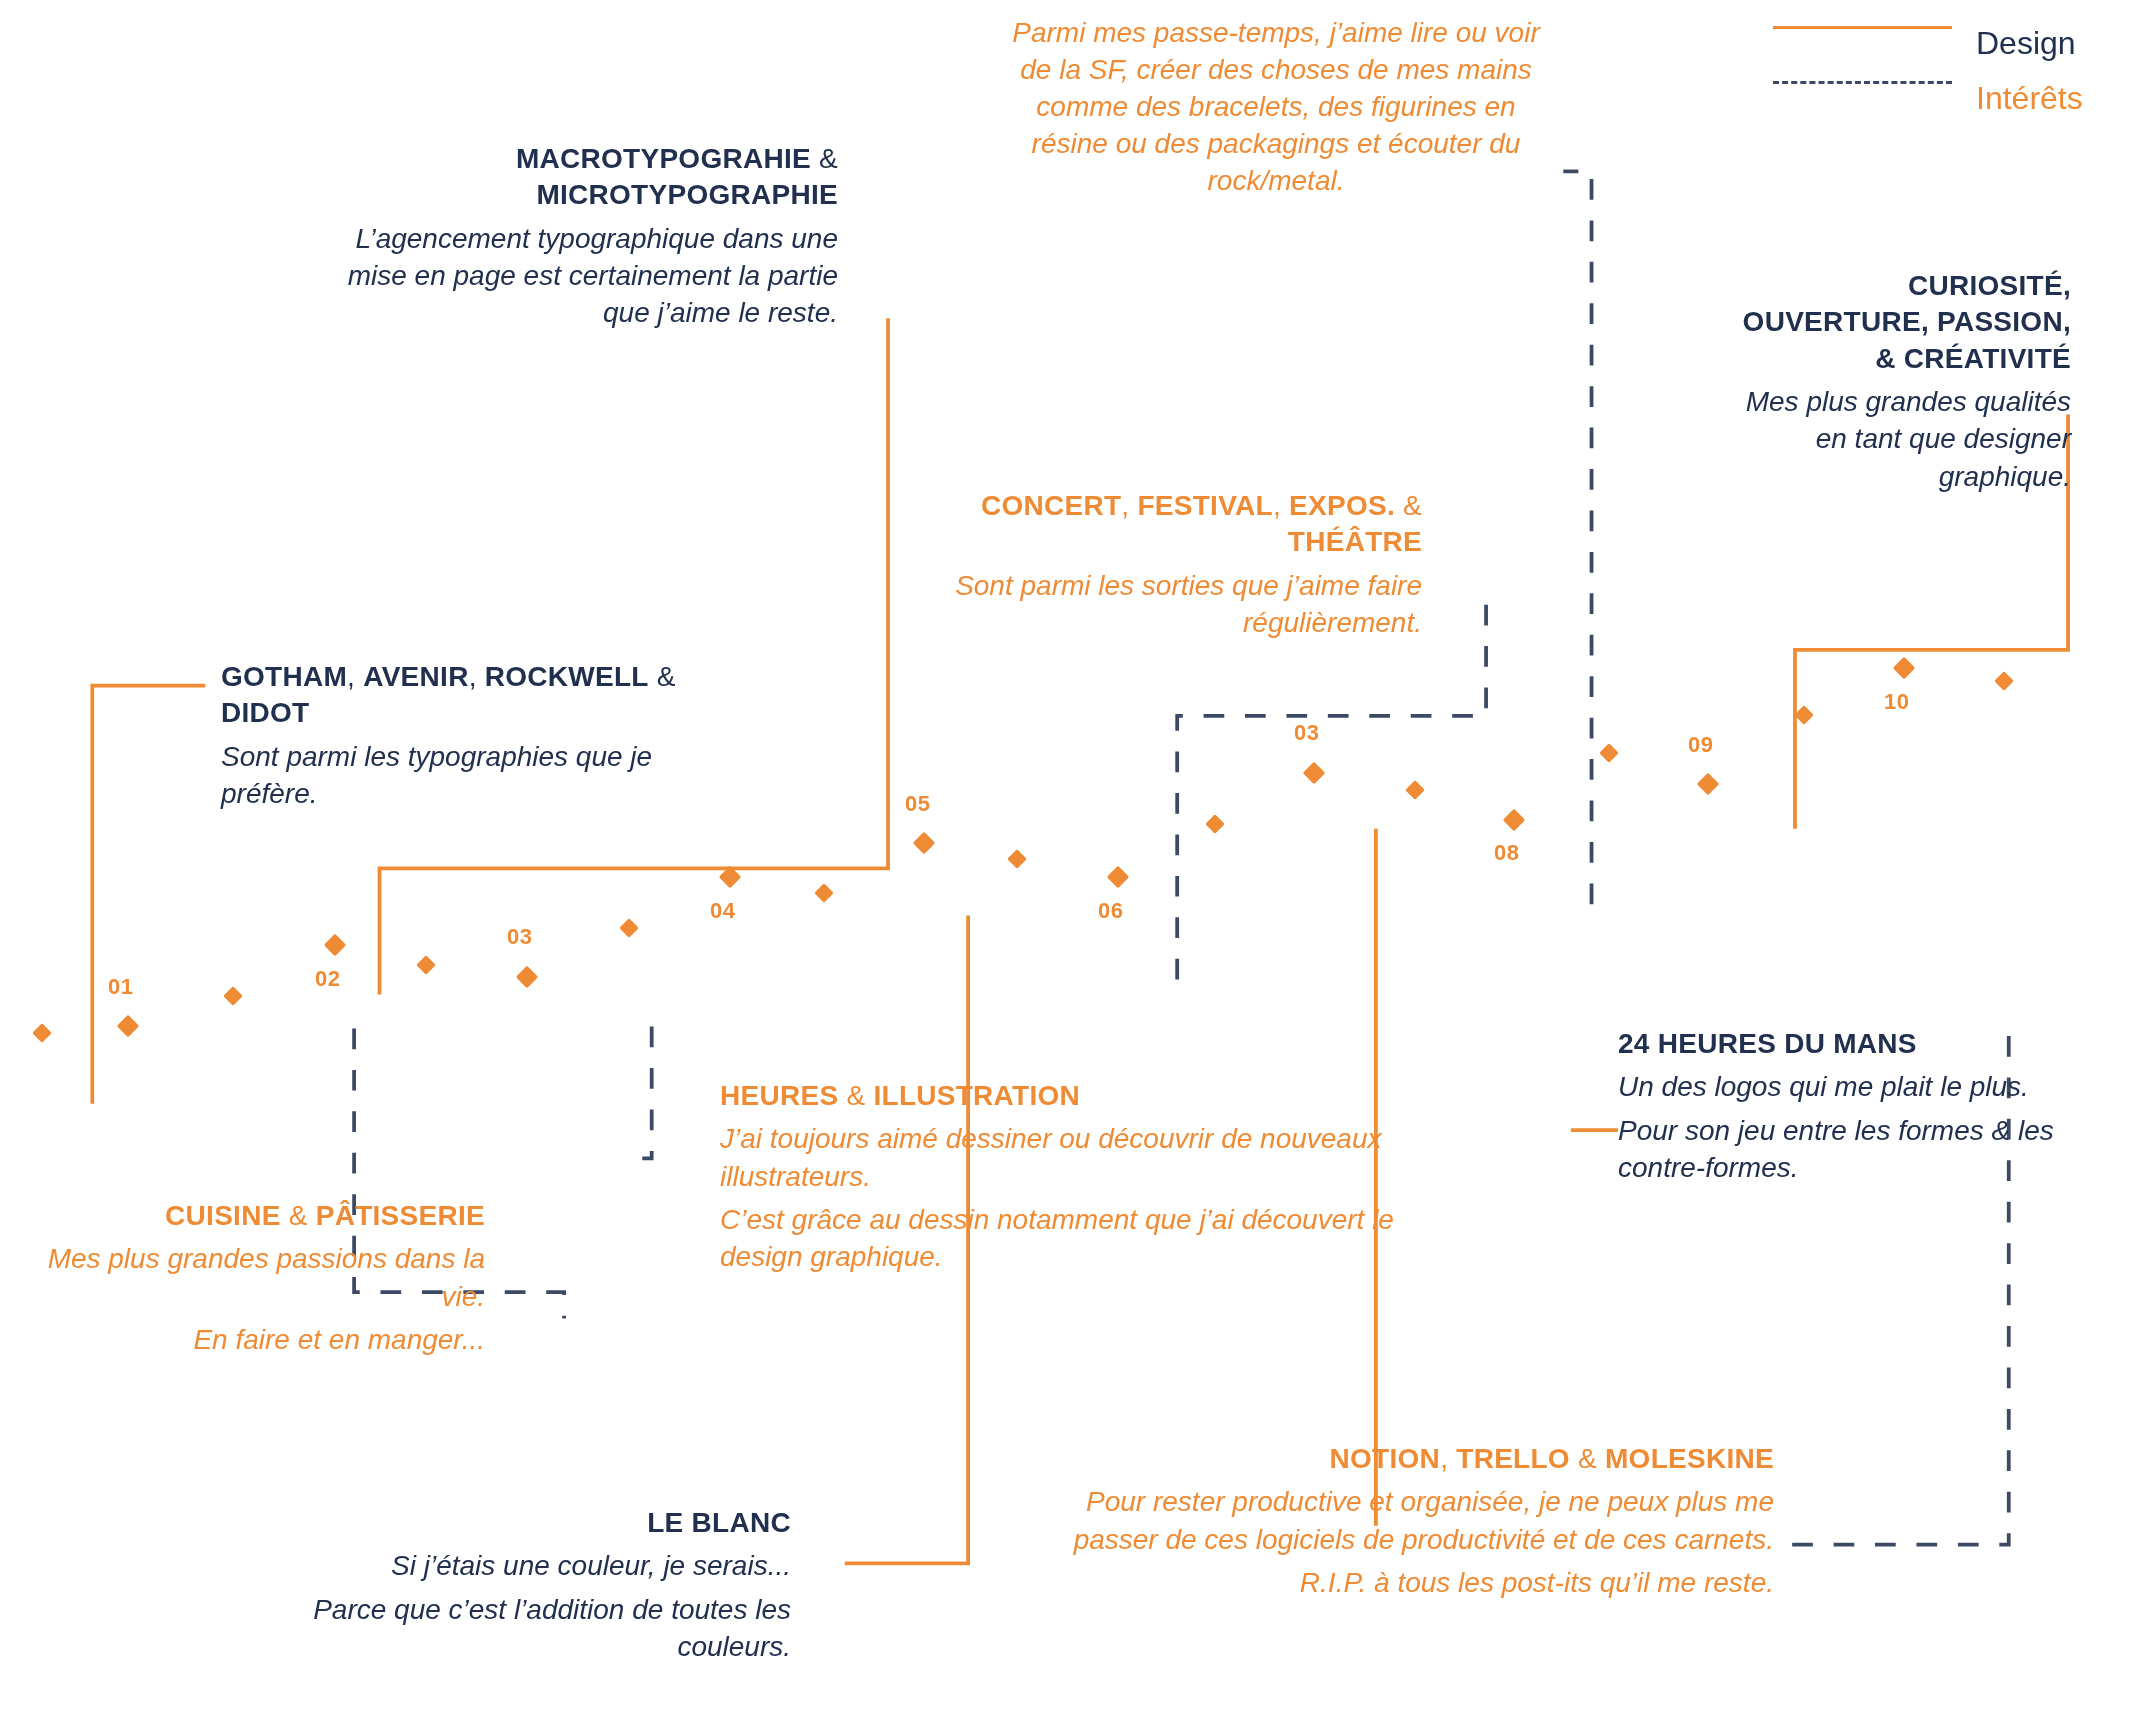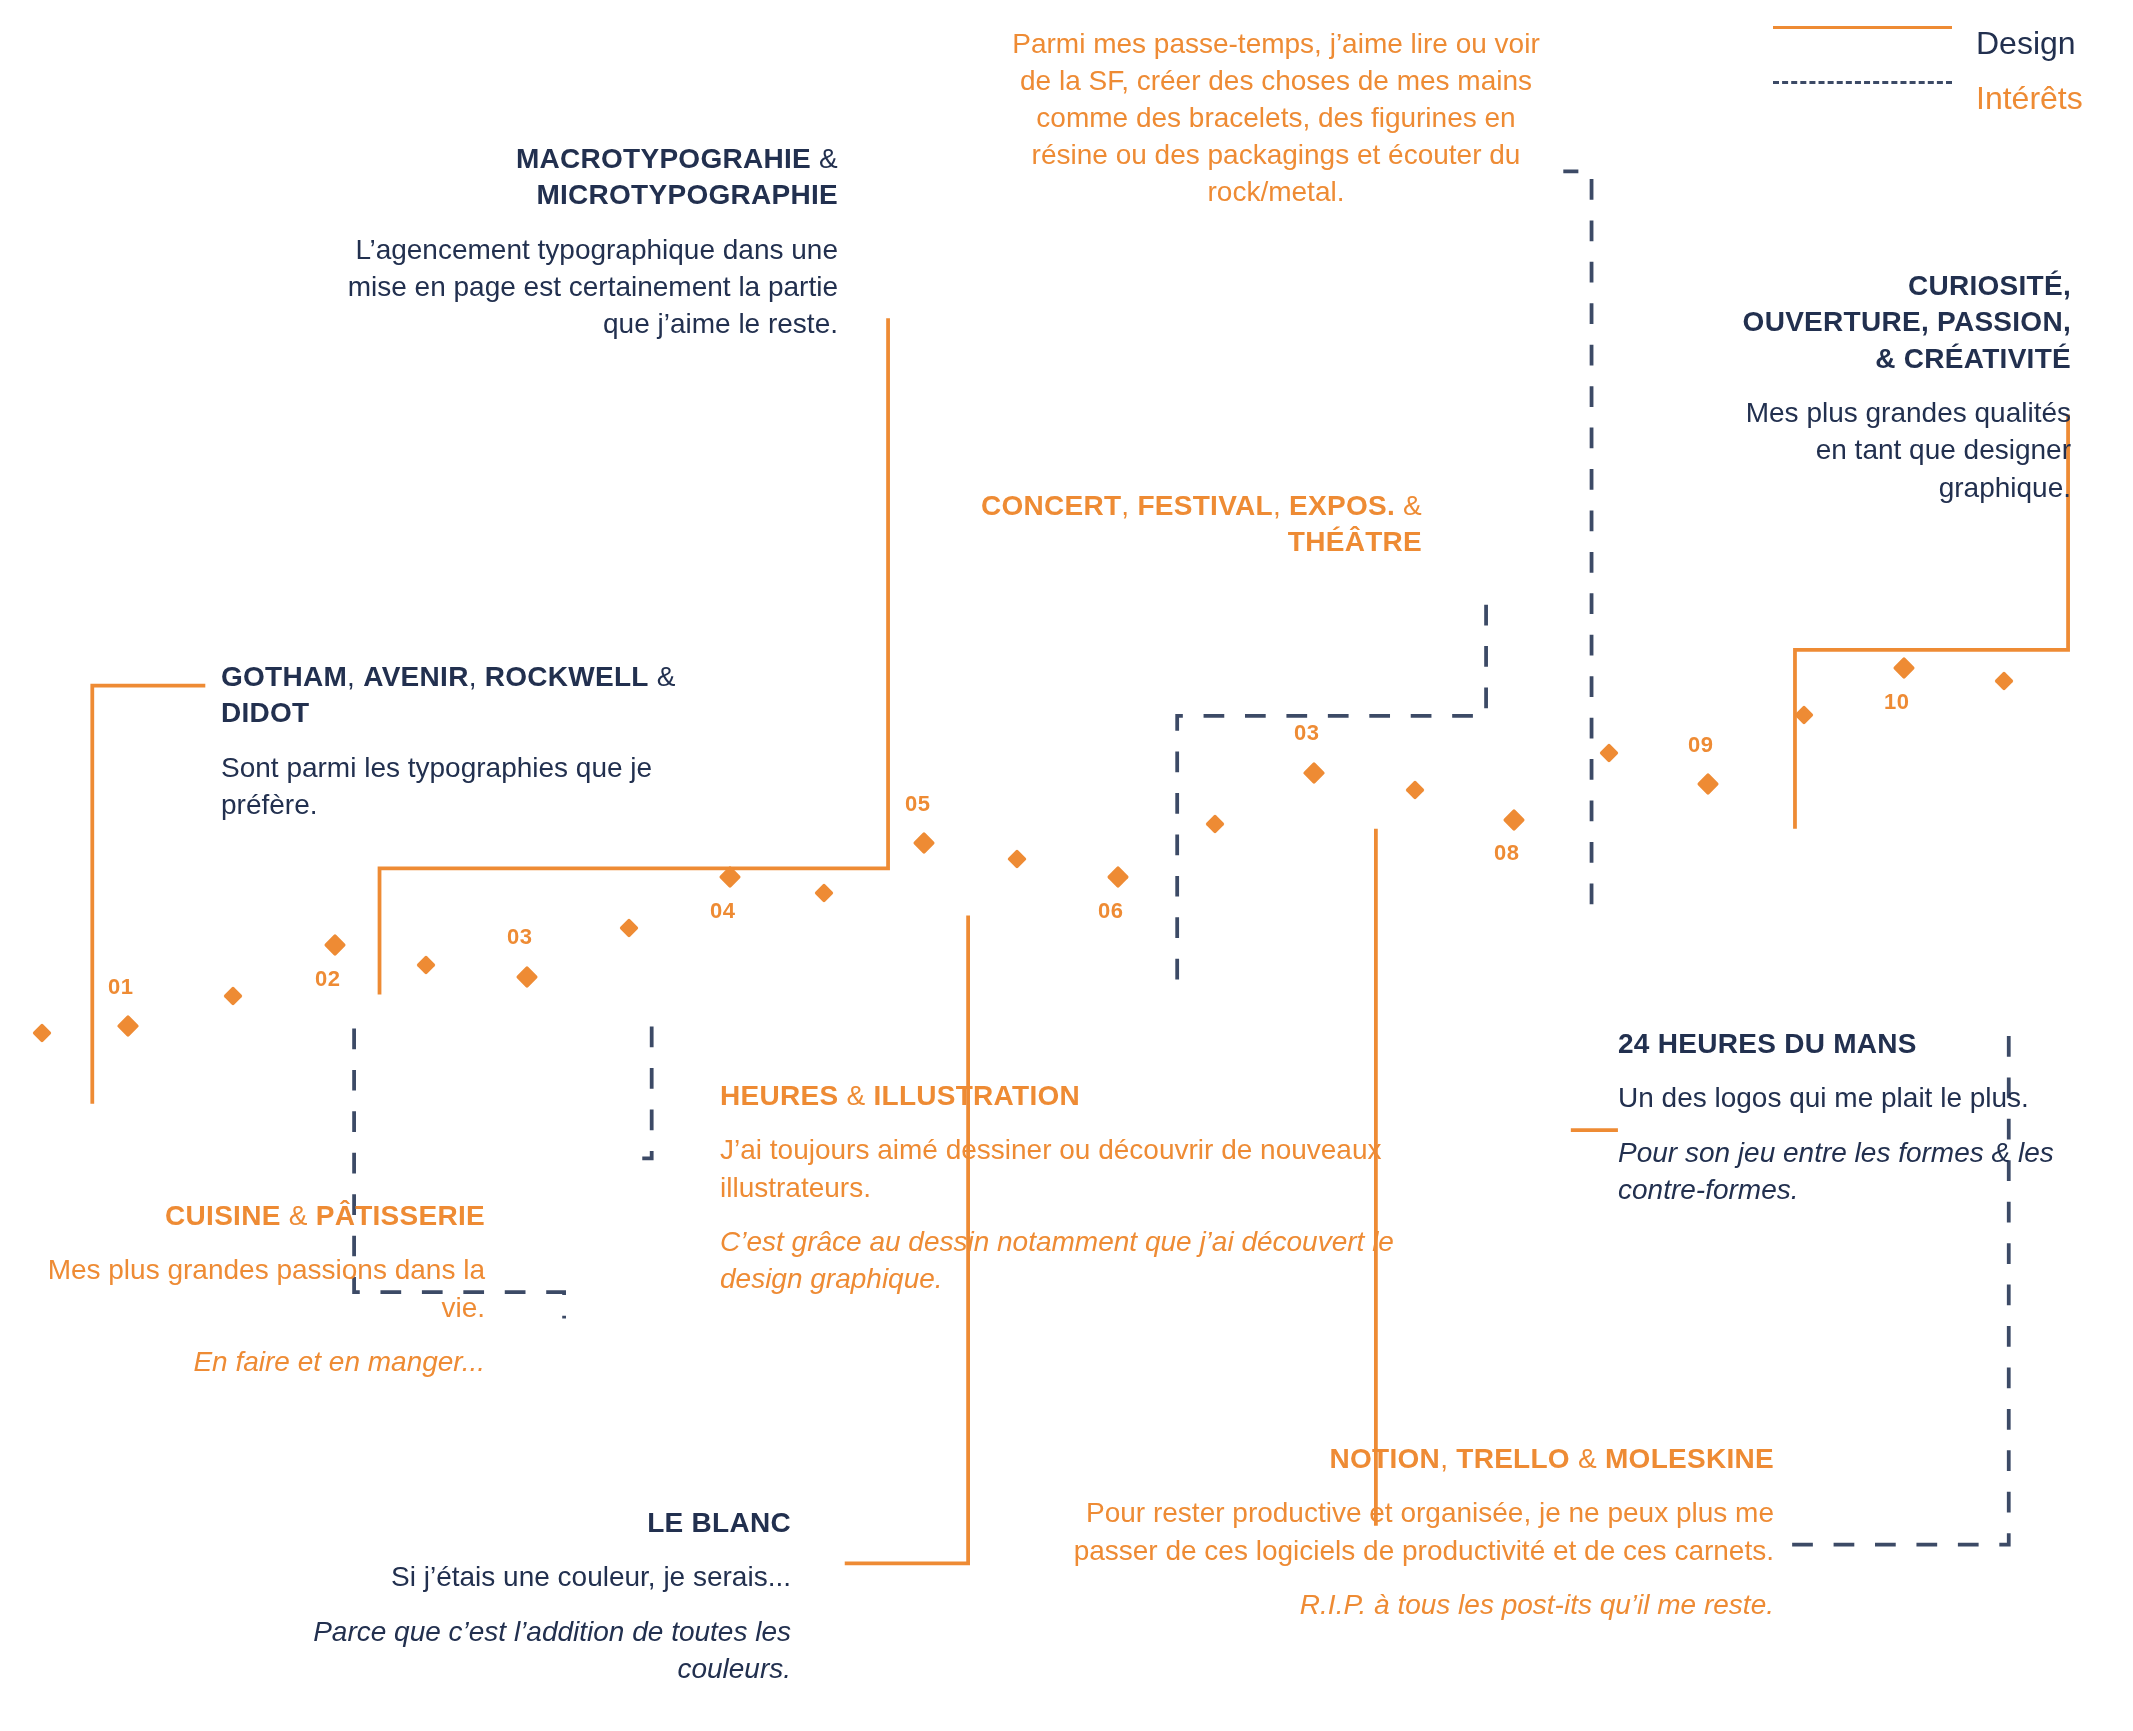--- a/index.html
+++ b/index.html
@@ -25,21 +25,21 @@
     font-weight: 400;
     font-size: 28px;
     line-height: 1.33;
   }
   .ital { font-style: italic; }
   .navy { color: #22304F; }
   .org  { color: #EE8B34; }
   .ta-r { text-align: right; }
   .ta-l { text-align: left; }
   .ta-c { text-align: center; }
-  .gap  { margin-top: 17px; }
+  .gap  { margin-top: 6px; font-style: italic; }
   .amp  { font-weight: 400; }
 
   
   #legend { position: absolute; right: 17px; top: 0px; width: 395px; }
   .leg-row { display: flex; align-items: center; justify-content: flex-end; height: 55px; gap: 24.5px; }
   .leg-line { width: 179px; height: 0; }
   .leg-solid { border-top: 3.8px solid #EE8B34; }
   .leg-dash  { border-top: 3.8px dashed #3C4A66; }
   .leg-lbl { font-size: 32px; font-weight: 400; width: 141px; text-align: left; margin-top: 32px; }
 
@@ -115,20 +115,21 @@
 
   <div class="blk ta-r" style="left:1723px; top:268px; width:348px;">
     <div class="ttl navy">CURIOSITÉ, OUVERTURE, PASSION, &amp; CRÉATIVITÉ</div>
     <div class="body navy gap">Mes plus grandes qualités en tant que designer graphique.</div>
   </div>
 
   <div class="blk ta-r" style="left:942px; top:488px; width:480px;">
     <div class="ttl org">
       <span>CONCERT</span><span class="amp">, </span><span>FESTIVAL</span><span class="amp">, </span><span>EXPOS.</span><span class="amp"> &amp; </span><span>THÉÂTRE</span>
     </div>
+    <div class="body org gap">Sont parmi les sorties que j’aime faire régulièrement.</div>
   </div>
 
   <div class="blk ta-l" style="left:221px; top:659px; width:508px;">
     <div class="ttl navy">
       <span>GOTHAM</span><span class="amp">, </span><span>AVENIR</span><span class="amp">, </span><span>ROCKWELL</span><span class="amp"> &amp; </span><span>DIDOT</span>
     </div>
     <div class="body navy gap">Sont parmi les typographies que je préfère.</div>
   </div>
 
   <div class="blk ta-l" style="left:720px; top:1078px; width:687px;">

